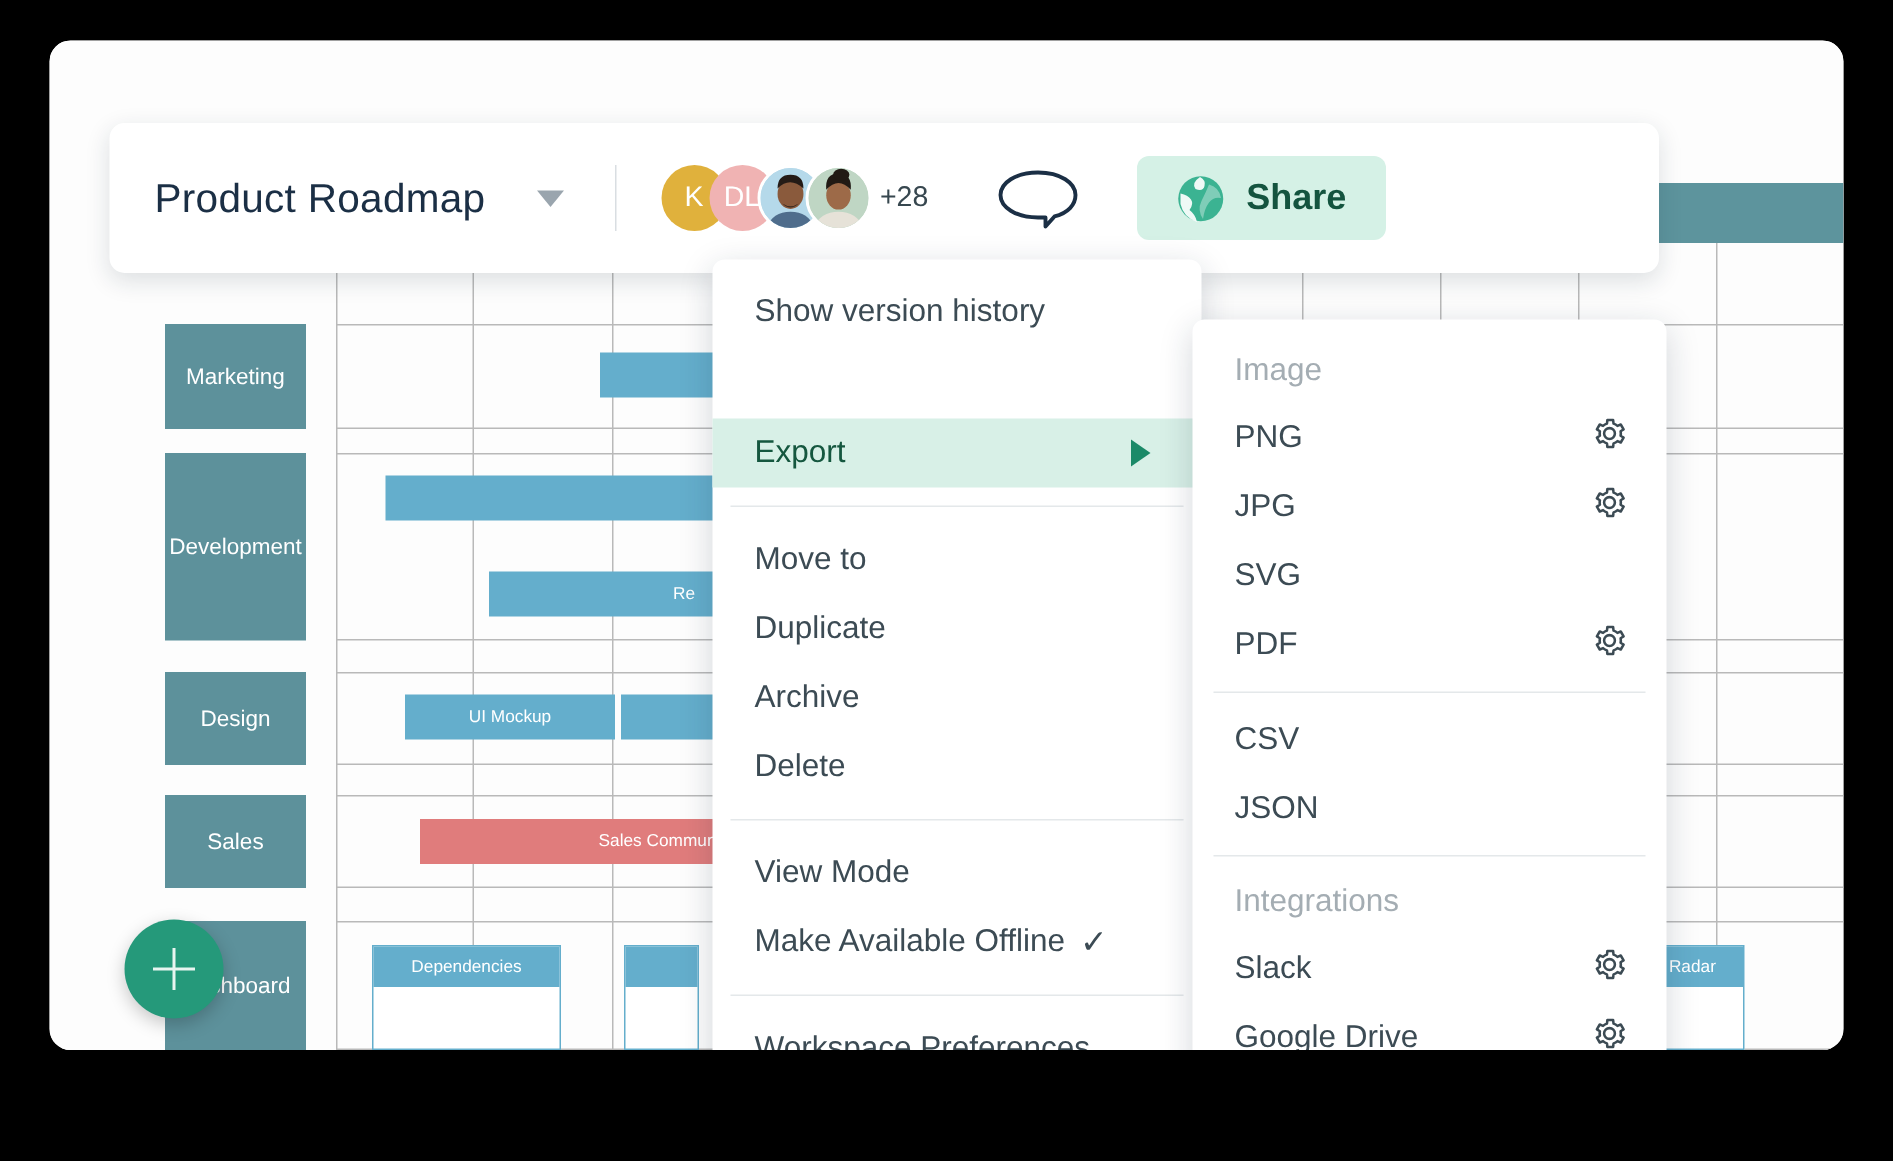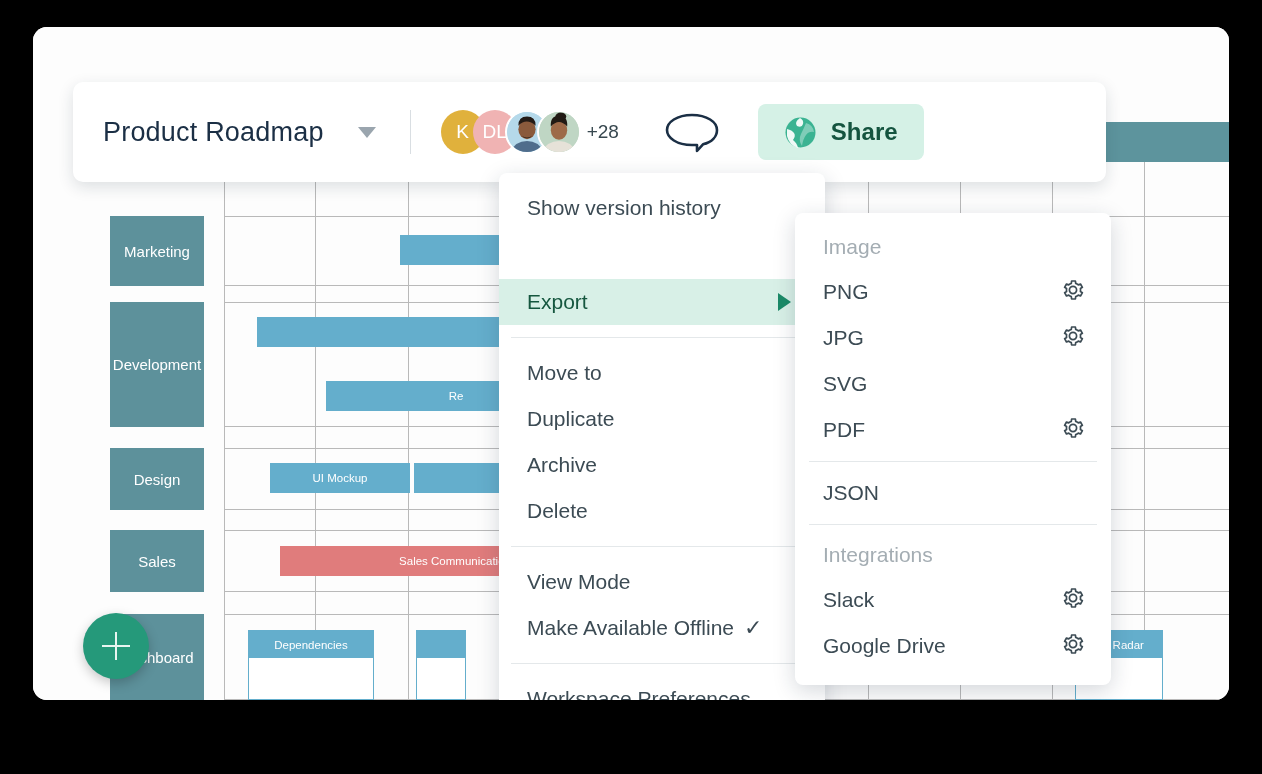--- a/index.html
+++ b/index.html
@@ -194,21 +194,21 @@
   #fab .bar1, #fab .bar2 {
     position: absolute;
     background: #e8f5f0;
   }
   #fab .bar1 { width: 28px; height: 2.5px; }
   #fab .bar2 { width: 2.5px; height: 28px; }
 
   
   #context-menu {
     position: absolute;
-    left: 466px;
+    left: 442px;
     top: 146px;
     width: 326px;
     background: #ffffff;
     border-radius: 8px;
     box-shadow: 0 6px 22px rgba(20,40,60,.18);
     padding: 12px 0 14px;
     z-index: 40;
   }
   .mi {
     height: 46px;
@@ -444,20 +444,23 @@
       </div>
       <div class="si">
         <span>PDF</span>
         <span><svg class="gear" viewBox="0 0 24 24">
             <path d="M12 8.4a3.6 3.6 0 1 0 0 7.2 3.6 3.6 0 0 0 0-7.2z" fill="none" stroke="#3c4b54" stroke-width="1.7"></path>
             <path d="M19.4 13.5a7.6 7.6 0 0 0 0-3l2-1.2-1.9-3.3-2.2.9a7.6 7.6 0 0 0-2.6-1.5L14.4 3h-3.8l-.3 2.4a7.6 7.6 0 0 0-2.6 1.5l-2.2-.9L3.6 9.3l2 1.2a7.6 7.6 0 0 0 0 3l-2 1.2 1.9 3.3 2.2-.9a7.6 7.6 0 0 0 2.6 1.5l.3 2.4h3.8l.3-2.4a7.6 7.6 0 0 0 2.6-1.5l2.2.9 1.9-3.3z" fill="none" stroke="#3c4b54" stroke-width="1.7" stroke-linejoin="round"></path>
           </svg></span>
       </div>
       <div class="ssep"></div>
       <div class="si">
+        <span>CSV</span>
+      </div>
+      <div class="si">
         <span>JSON</span>
       </div>
       <div class="ssep"></div>
       <div class="sgroup">Integrations</div>
       <div class="si">
         <span>Slack</span>
         <span><svg class="gear" viewBox="0 0 24 24">
             <path d="M12 8.4a3.6 3.6 0 1 0 0 7.2 3.6 3.6 0 0 0 0-7.2z" fill="none" stroke="#3c4b54" stroke-width="1.7"></path>
             <path d="M19.4 13.5a7.6 7.6 0 0 0 0-3l2-1.2-1.9-3.3-2.2.9a7.6 7.6 0 0 0-2.6-1.5L14.4 3h-3.8l-.3 2.4a7.6 7.6 0 0 0-2.6 1.5l-2.2-.9L3.6 9.3l2 1.2a7.6 7.6 0 0 0 0 3l-2 1.2 1.9 3.3 2.2-.9a7.6 7.6 0 0 0 2.6 1.5l.3 2.4h3.8l.3-2.4a7.6 7.6 0 0 0 2.6-1.5l2.2.9 1.9-3.3z" fill="none" stroke="#3c4b54" stroke-width="1.7" stroke-linejoin="round"></path>
           </svg></span>

